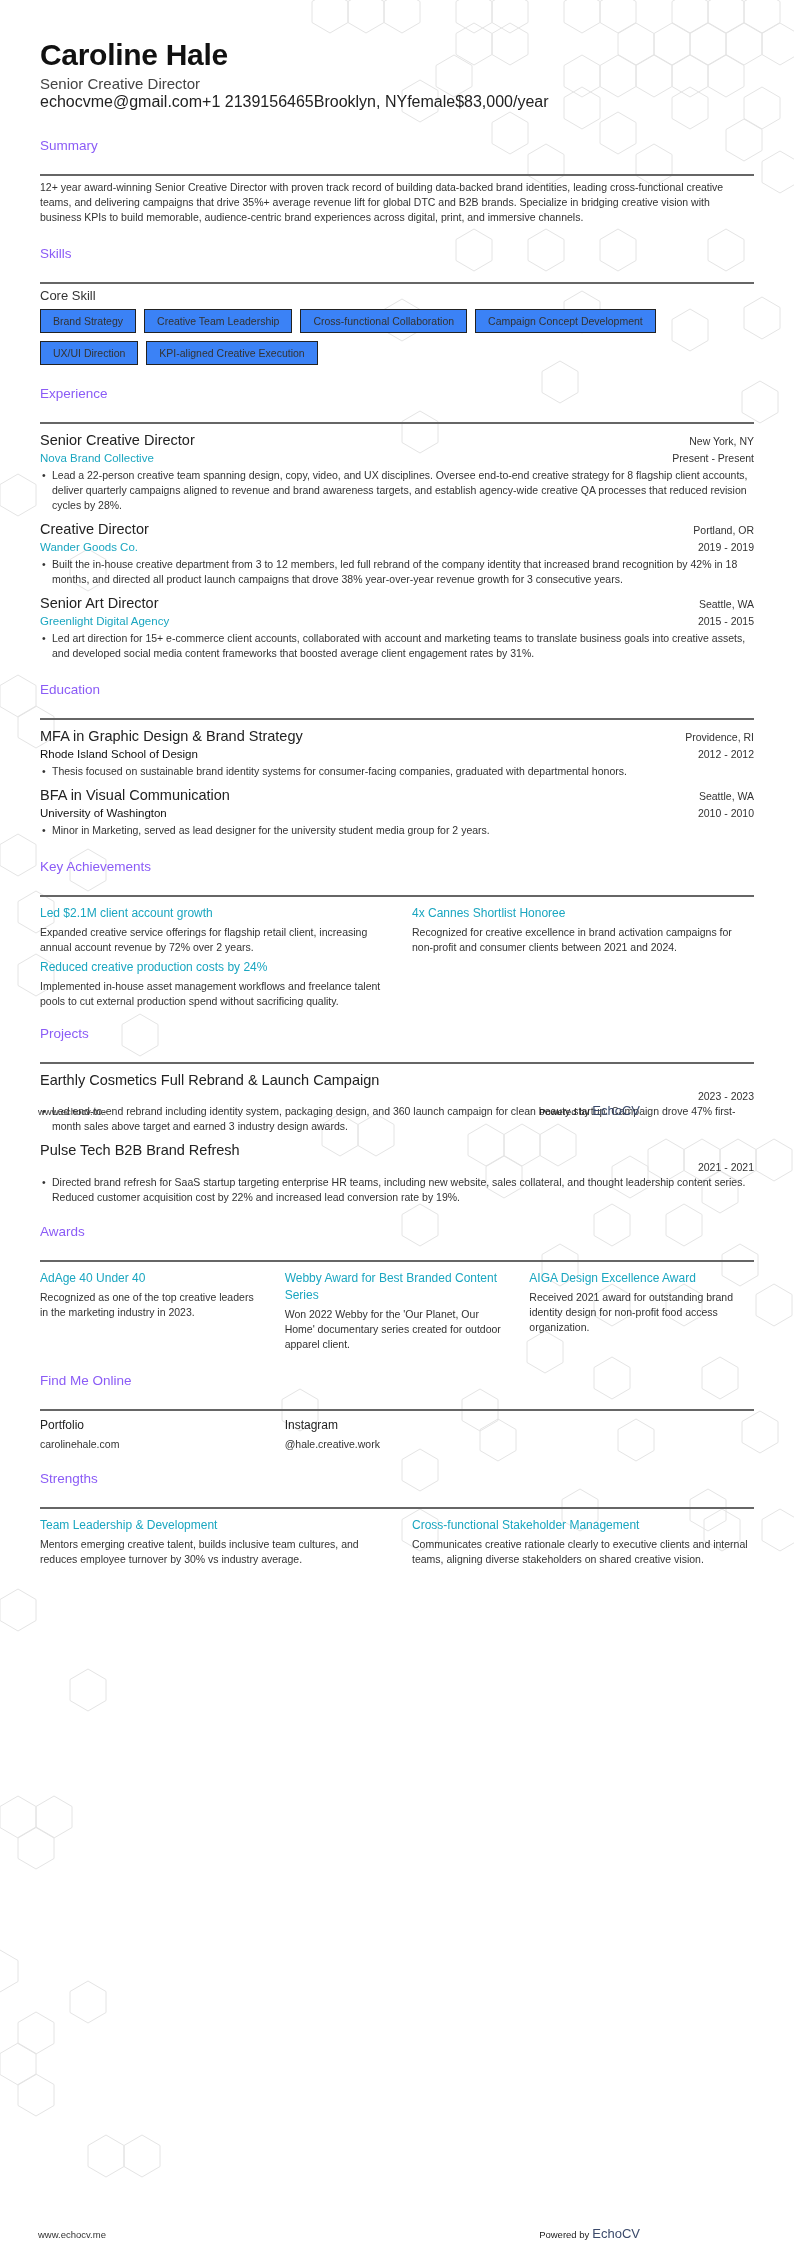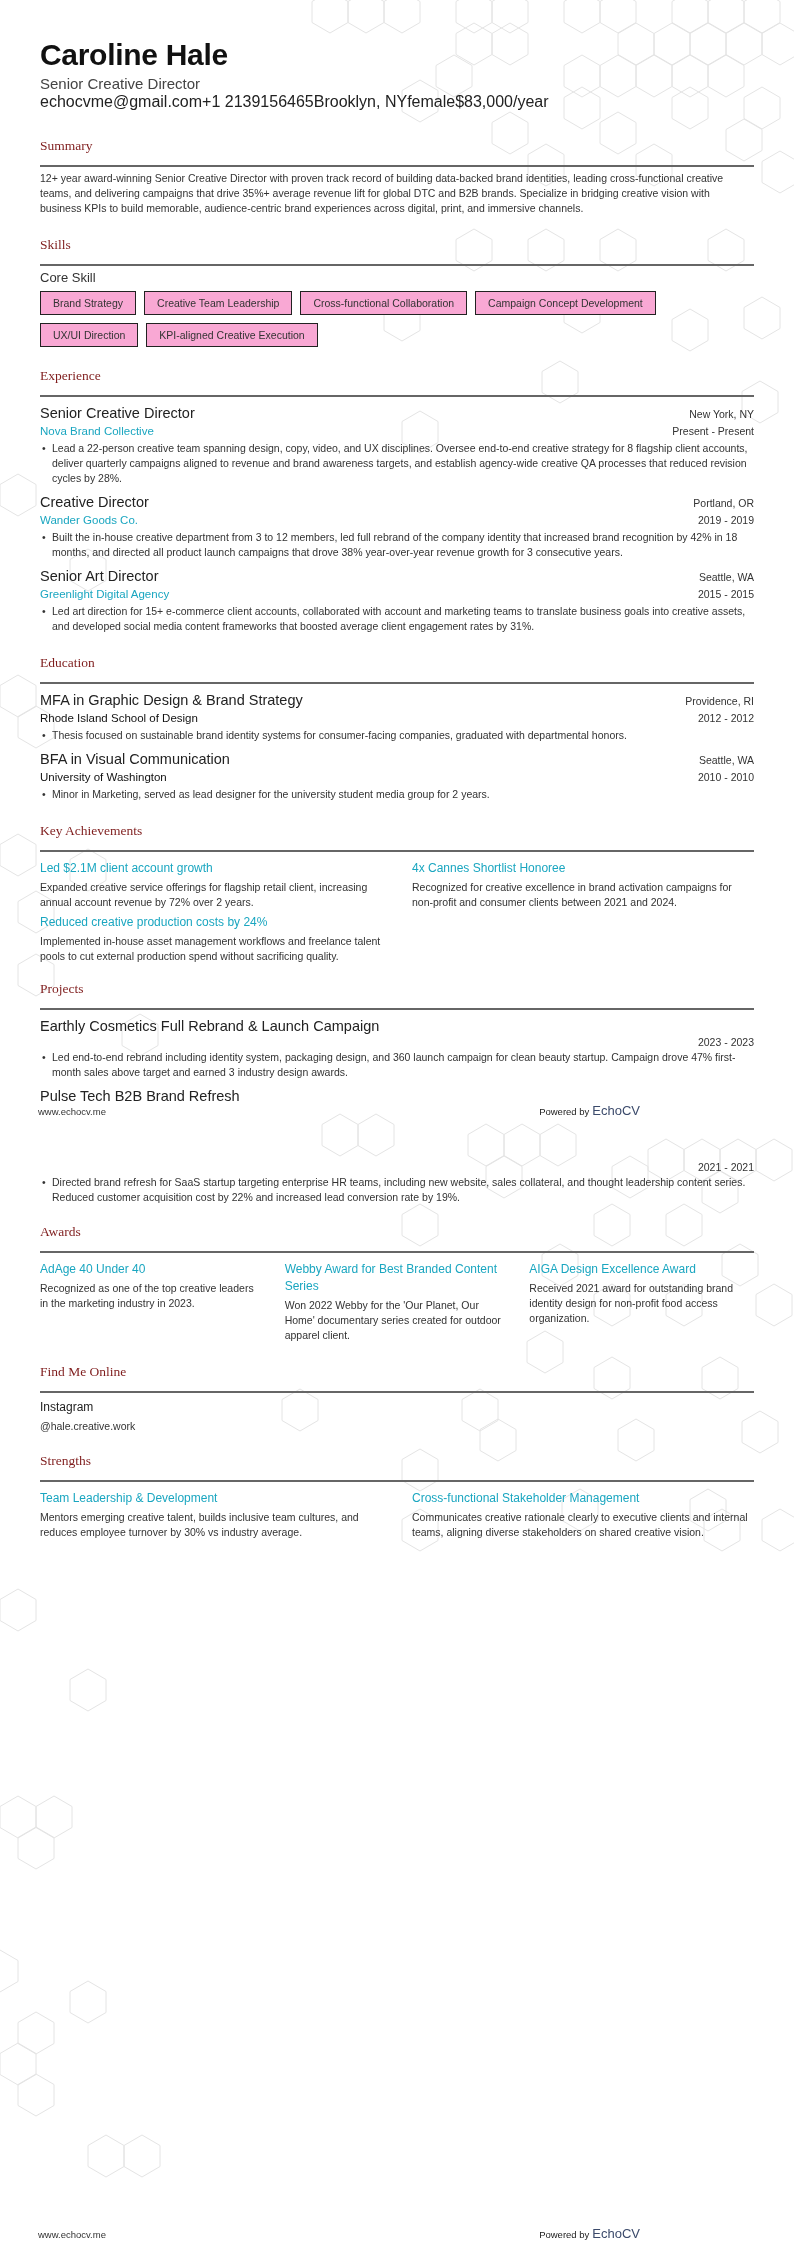--- a/index.html
+++ b/index.html
@@ -7,25 +7,25 @@
   body { font-family: "Liberation Sans", "DejaVu Sans", sans-serif; color: #333; position: relative; height: 2246px; overflow: hidden; }
   .hexbg { position: absolute; left: 0; top: 0; width: 794px; height: 2246px; z-index: 0; pointer-events: none; }
   .page { position: absolute; left: 0; width: 678px; height: 1123px; z-index: 1; }
   .page1 { top: 0; }
   .page2 { top: 1123px; }
   .content { position: absolute; left: 40px; width: 714px; }
   .name { font-size: 30px; font-weight: bold; color: #111; line-height: 34px; letter-spacing: -0.3px; }
   .jobtitle { font-size: 15px; color: #444; margin-top: 3px; line-height: 18px; }
   .contact { font-size: 16px; color: #222; margin-top: 0; display: flex; }
   .section { margin-top: 18px; }
-  .sec-title { font-size: 13.5px; color: #7f1d1d; line-height: 17px; padding-bottom: 11px; border-bottom: 2px solid #666; font-family: Liberation Serif, serif; }
+  .sec-title { font-size: 13.5px; color: #8b5cf6; line-height: 17px; padding-bottom: 20px; border-bottom: 2px solid #666; }
   .body-text { font-size: 10.5px; color: #333; line-height: 15px; margin-top: 4px; }
   .sub-title { font-size: 13px; color: #333; margin-top: 4px; }
   .chips { display: flex; flex-wrap: wrap; gap: 8px 8px; margin-top: 6px; width: 700px; }
-  .chip { border: 1px solid #222; font-size: 10.5px; color: #333; padding: 4px 12px; line-height: 14px; background: #f9a8d4; }
+  .chip { border: 1px solid #222; font-size: 10.5px; color: #333; padding: 4px 12px; line-height: 14px; background: #3b82f6; }
   .entry { margin-top: 6px; }
   .row { display: flex; justify-content: space-between; align-items: baseline; }
   .e-title { font-size: 14.5px; color: #222; line-height: 20px; }
   .e-right { font-size: 10.5px; color: #333; }
   .e-org { font-size: 11.5px; color: #1aa6c0; line-height: 16px; }
   .e-org.dark { color: #111; }
   .bullet { font-size: 10.5px; color: #333; line-height: 15px; padding-left: 12px; position: relative; margin-top: 2px; }
   .bullet::before { content: "•"; position: absolute; left: 2px; top: 0; }
   .grid2 { display: grid; grid-template-columns: 1fr 1fr; column-gap: 30px; margin-top: 4px; }
   .grid3 { display: grid; grid-template-columns: 1fr 1fr 1fr; column-gap: 20px; margin-top: 4px; }
@@ -318,20 +318,24 @@
           <div class="card-title">AIGA Design Excellence Award</div>
           <div class="card-text">Received 2021 award for outstanding brand identity design for non-profit food access organization.</div>
         </div>
       </div>
     </div>
 
     <div class="section" style="margin-top:20px;">
       <div class="sec-title">Find Me Online</div>
       <div class="grid3">
         <div>
+          <div class="link-label">Portfolio</div>
+          <div class="link-val">carolinehale.com</div>
+        </div>
+        <div>
           <div class="link-label">Instagram</div>
           <div class="link-val">@hale.creative.work</div>
         </div>
       </div>
     </div>
 
     <div class="section" style="margin-top:20px;">
       <div class="sec-title">Strengths</div>
       <div class="grid2">
         <div class="card">

